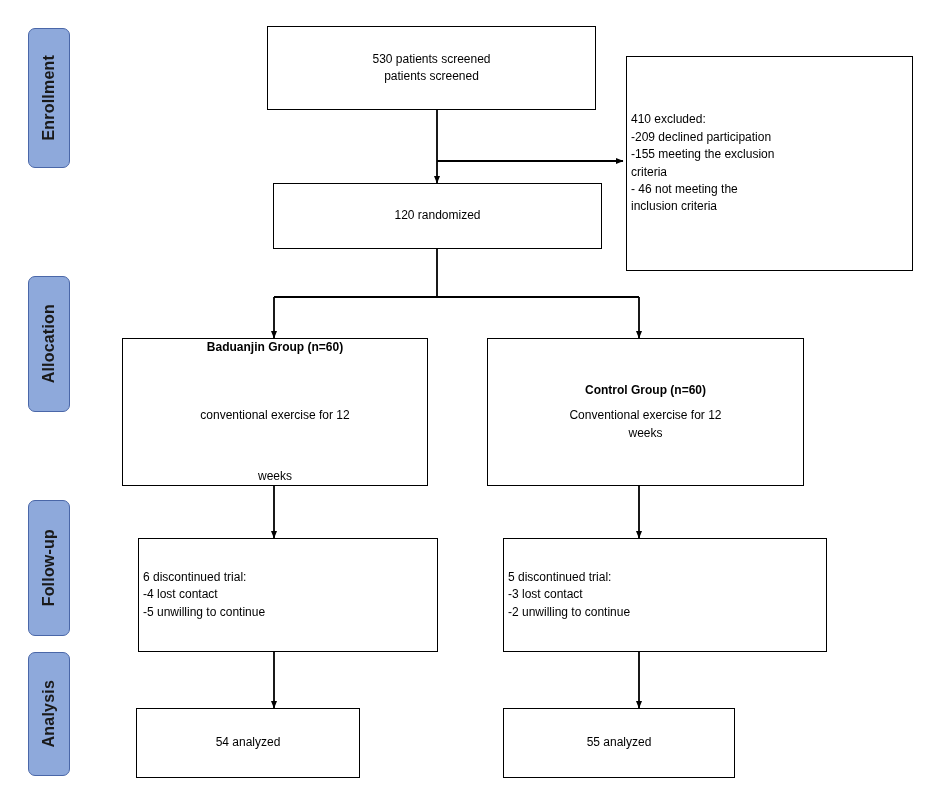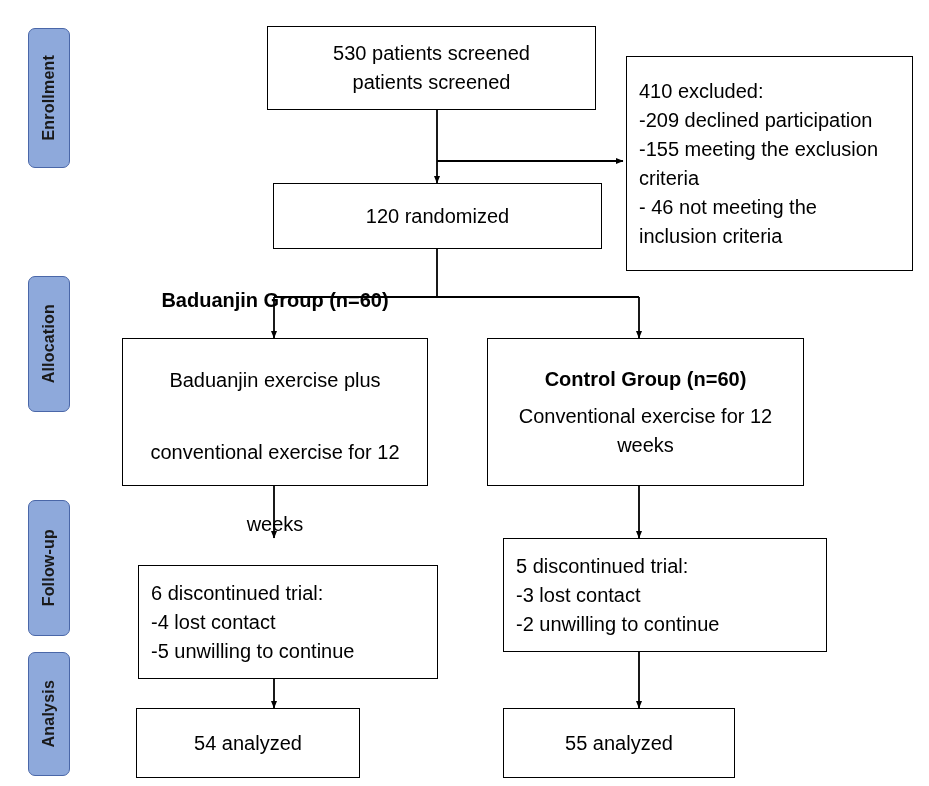--- a/index.html
+++ b/index.html
@@ -38,31 +38,31 @@
     letter-spacing: 0.2px;
   }
   .node {
     position: absolute;
     border: 1.6px solid #000000;
     background: #ffffff;
     box-sizing: border-box;
     display: flex;
     flex-direction: column;
     justify-content: center;
-    font-size: 20px;
+    font-size: 12px;
     line-height: 1.45;
   }
   .node.center {
     align-items: center;
     text-align: center;
   }
   .node.left {
     align-items: flex-start;
     text-align: left;
-    padding-left: 12px;
+    padding-left: 4px;
     padding-right: 8px;
   }
   .node .title {
     font-weight: bold;
     text-align: center;
     width: 100%;
     margin-bottom: 8px;
   }
   .node .line {
     width: 100%;
@@ -132,32 +132,31 @@
     <div class="line">- 46 not meeting the</div>
     <div class="line">inclusion criteria</div>
   </div>
 
   <div class="node center" style="left:267px; top:183px; width:329px; height:66px;margin-left:6px;">
     <div class="line">120 randomized</div>
   </div>
 
   <div class="node center" style="left:122px; top:338px; width:306px; height:148px;gap:43px;">
     <div class="title">Baduanjin Group  (n=60)</div>
-    <div class="line">Baduanjin exercise plus</div>
     <div class="line">conventional exercise for 12</div>
     <div class="line">weeks</div>
   </div>
 
   <div class="node center" style="left:487px; top:338px; width:317px; height:148px;">
     <div class="title">Control Group (n=60)</div>
     <div class="line">Conventional exercise for 12</div>
     <div class="line">weeks</div>
   </div>
 
-  <div class="node left" style="left:138px; top:538px; width:300px; height:114px;margin-top:27px;">
+  <div class="node left" style="left:138px; top:538px; width:300px; height:114px;">
     <div class="line">6 discontinued trial:</div>
     <div class="line">-4 lost contact</div>
     <div class="line">-5 unwilling to continue</div>
   </div>
 
   <div class="node left" style="left:503px; top:538px; width:324px; height:114px;">
     <div class="line">5 discontinued trial:</div>
     <div class="line">-3 lost contact</div>
     <div class="line">-2 unwilling to continue</div>
   </div>

